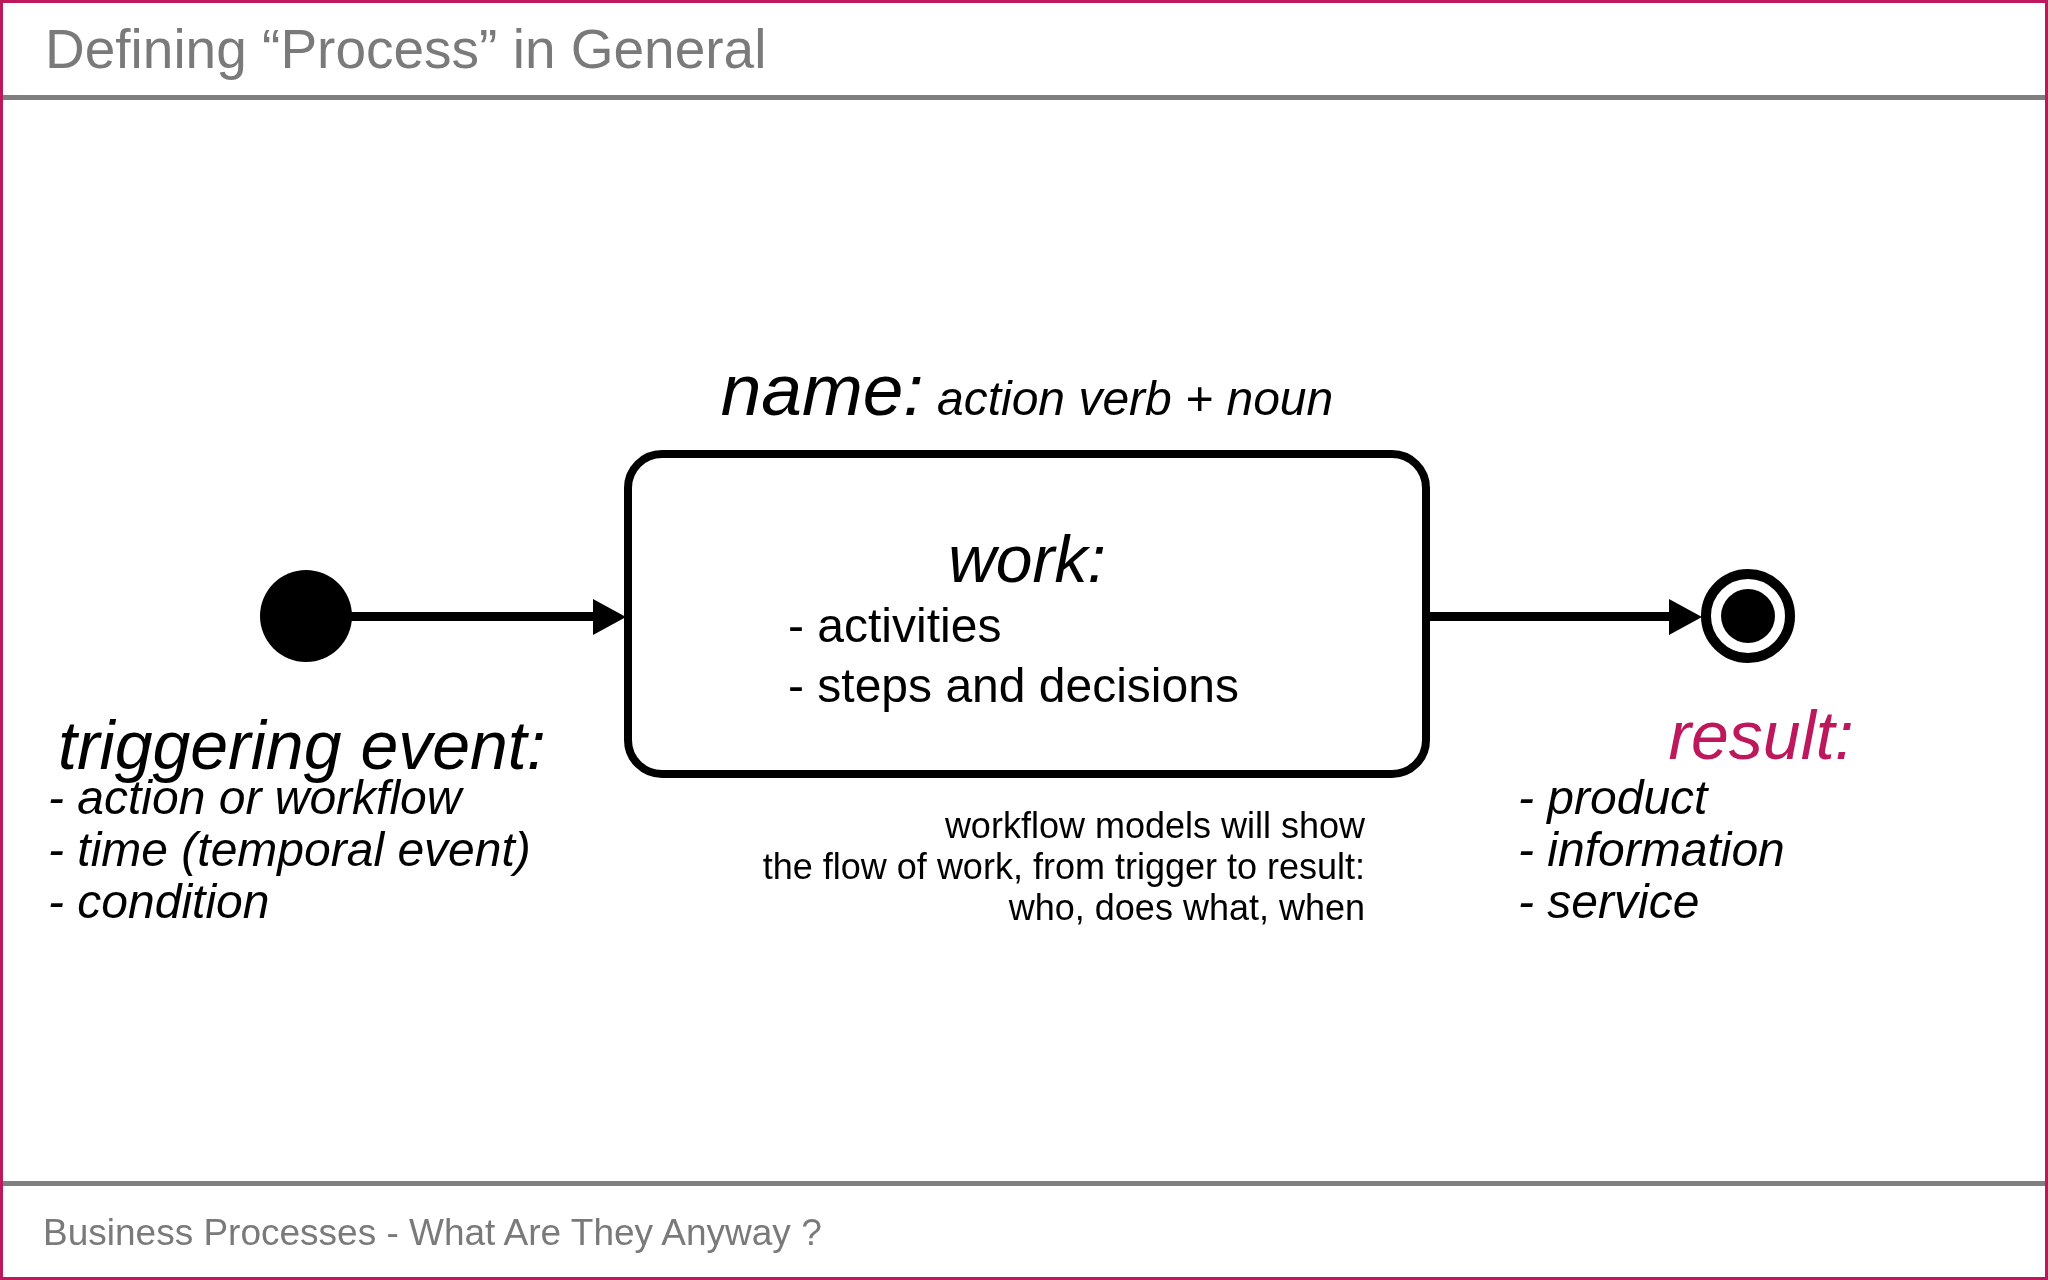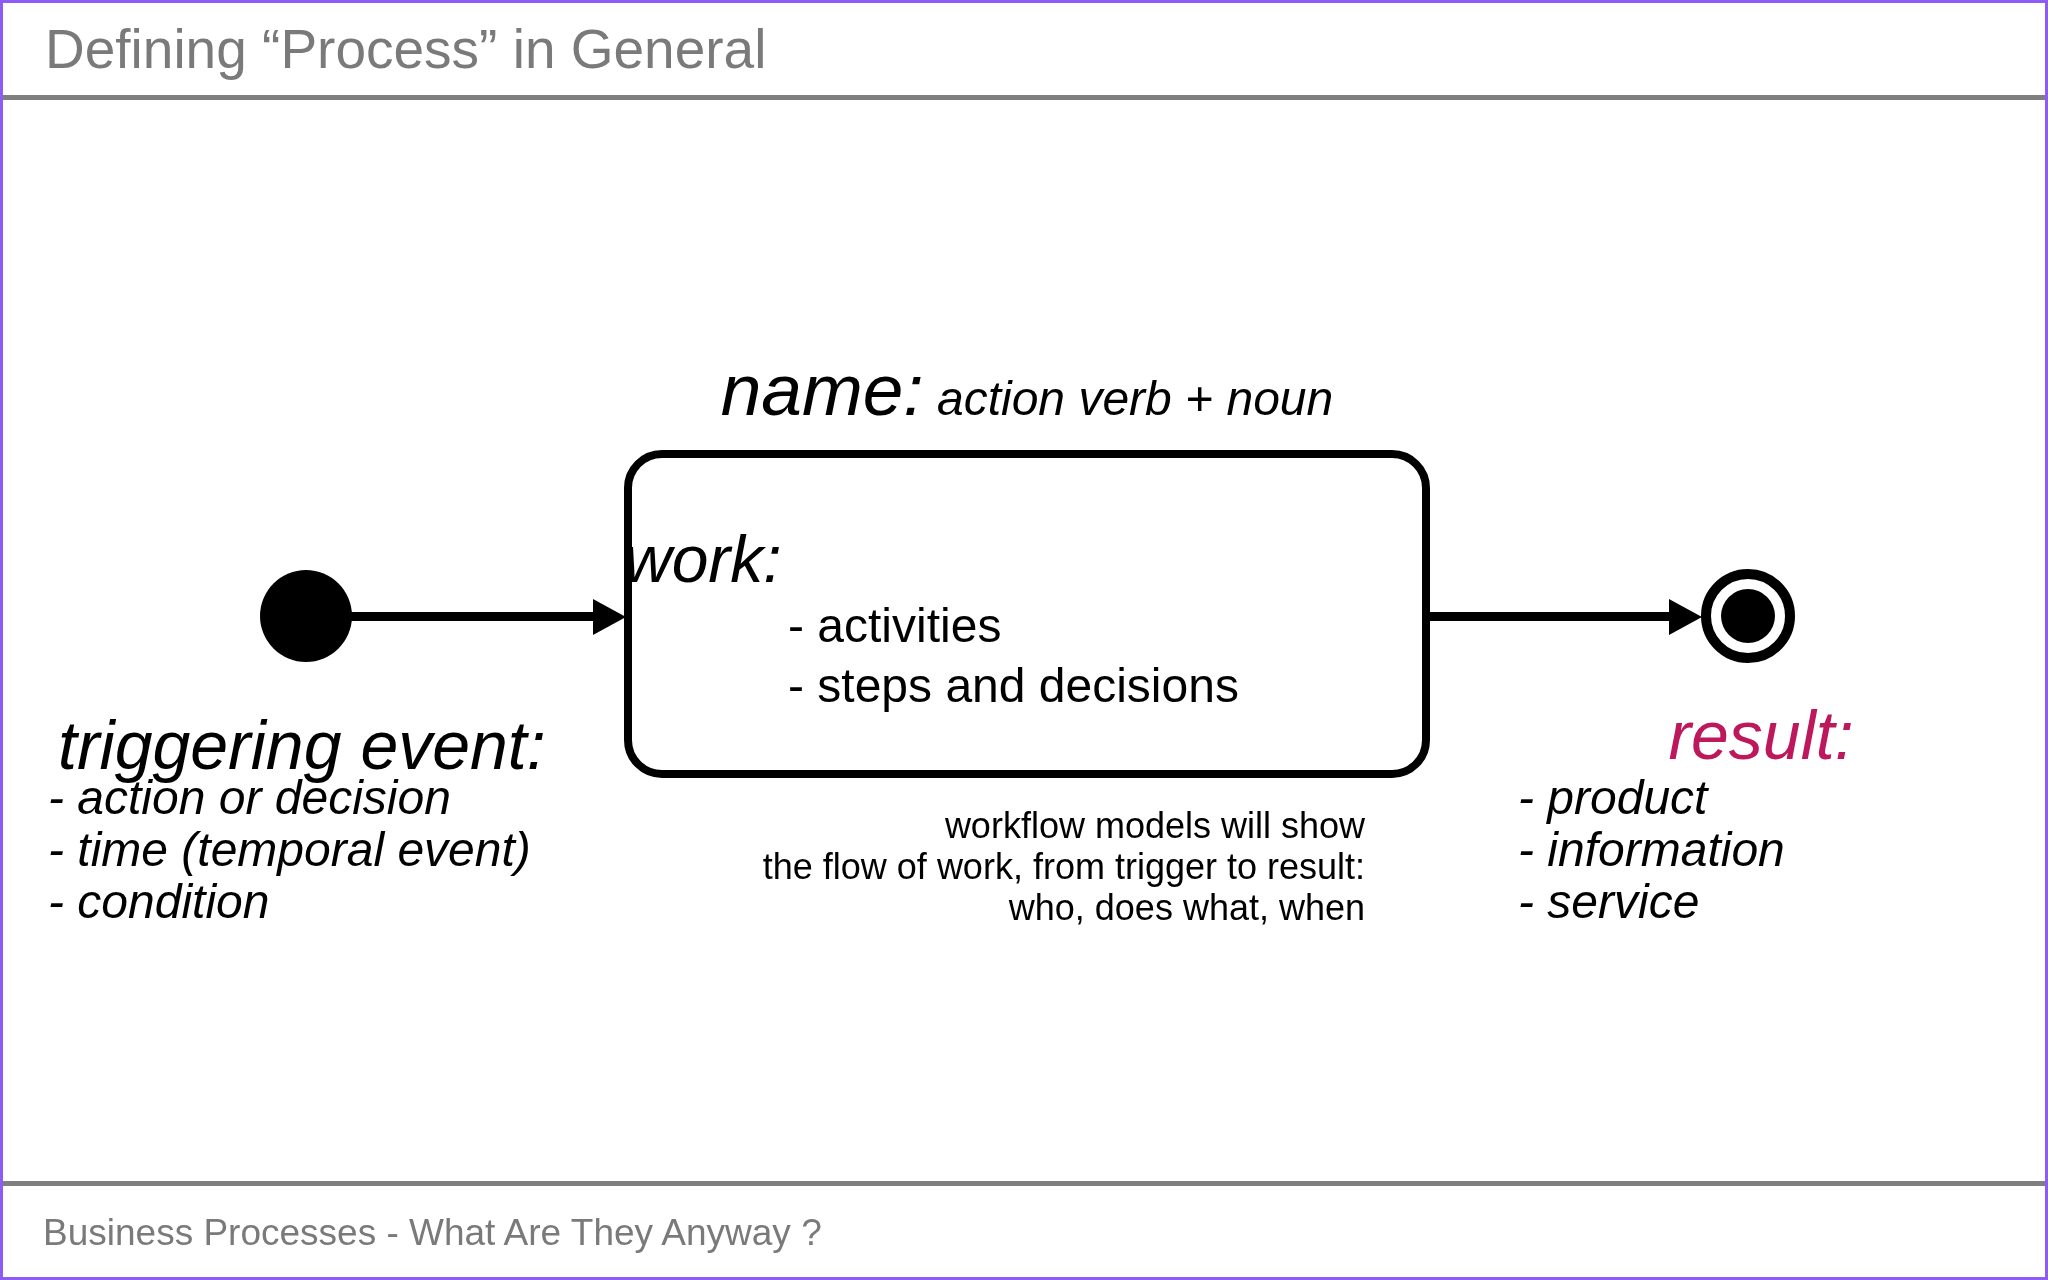--- a/index.html
+++ b/index.html
@@ -1,21 +1,21 @@
 <!DOCTYPE html>
 <html><head>
 <meta charset="utf-8">
 <style>
   html, body { margin: 0; padding: 0; background: #e8e8e8; }
   .slide {
     position: relative;
     width: 2048px;
     height: 1280px;
     background: #ffffff;
-    border: 3px solid #8b5cf6;
+    border: 3px solid #be185d;
     box-sizing: border-box;
     overflow: hidden;
     font-family: "Liberation Sans", sans-serif;
   }
   
   .slide-title {
     position: absolute;
     left: 42px; top: 14px;
     font-size: 55px;
     font-weight: 400;
@@ -89,20 +89,21 @@
     width: 806px; height: 328px;
     box-sizing: border-box;
     border: 8px solid #000;
     border-radius: 38px;
     background: #fff;
   }
   .work-heading {
     position: absolute;
     left: 621px; top: 523px;
     width: 806px;
+    text-align: center;
     font-size: 66px;
     font-style: italic;
     color: #000;
     line-height: 66px;
   }
   .work-list {
     position: absolute;
     left: 785px; top: 593px;
     font-size: 48px;
     line-height: 60px;
@@ -212,21 +213,21 @@
 
   <div class="arrow-shaft right"></div>
   <div class="arrow-head right"></div>
 
   <div class="end-node">
     <div class="end-node-core"></div>
   </div>
 
   <div class="trigger-heading">triggering event:</div>
   <div class="trigger-list">
-    <div>- action or decision</div>
+    <div>- action or workflow</div>
     <div>- time (temporal event)</div>
     <div>- condition</div>
   </div>
 
   <div class="result-heading">result:</div>
   <div class="result-list">
     <div>- product</div>
     <div>- information</div>
     <div>- service</div>
   </div>

